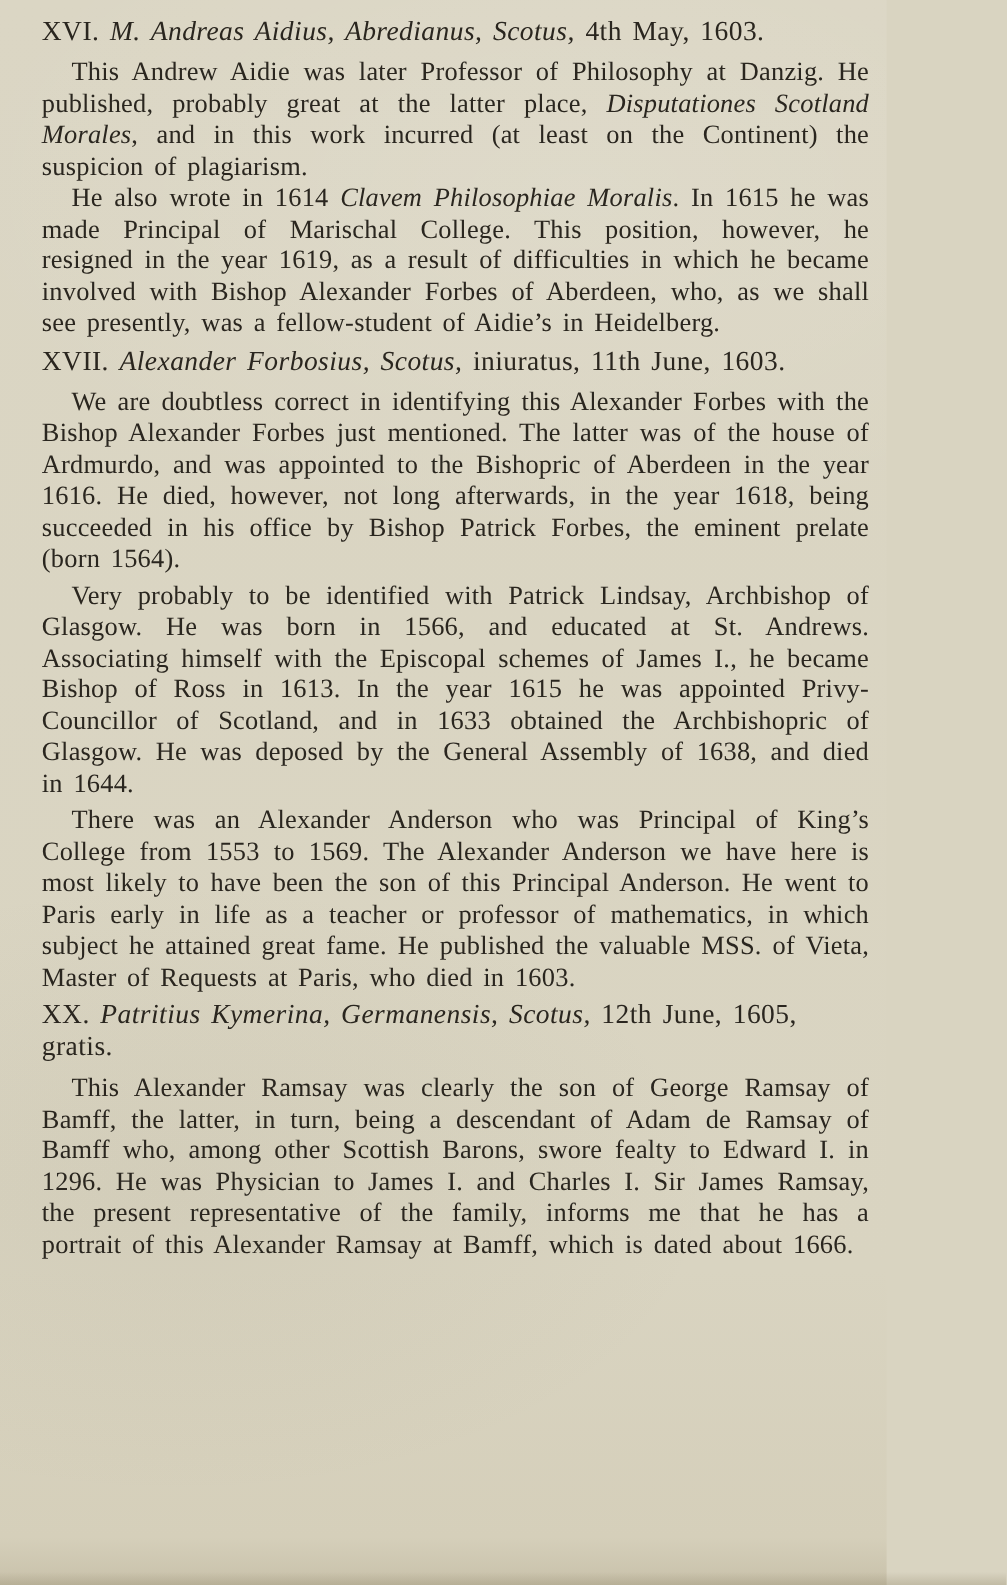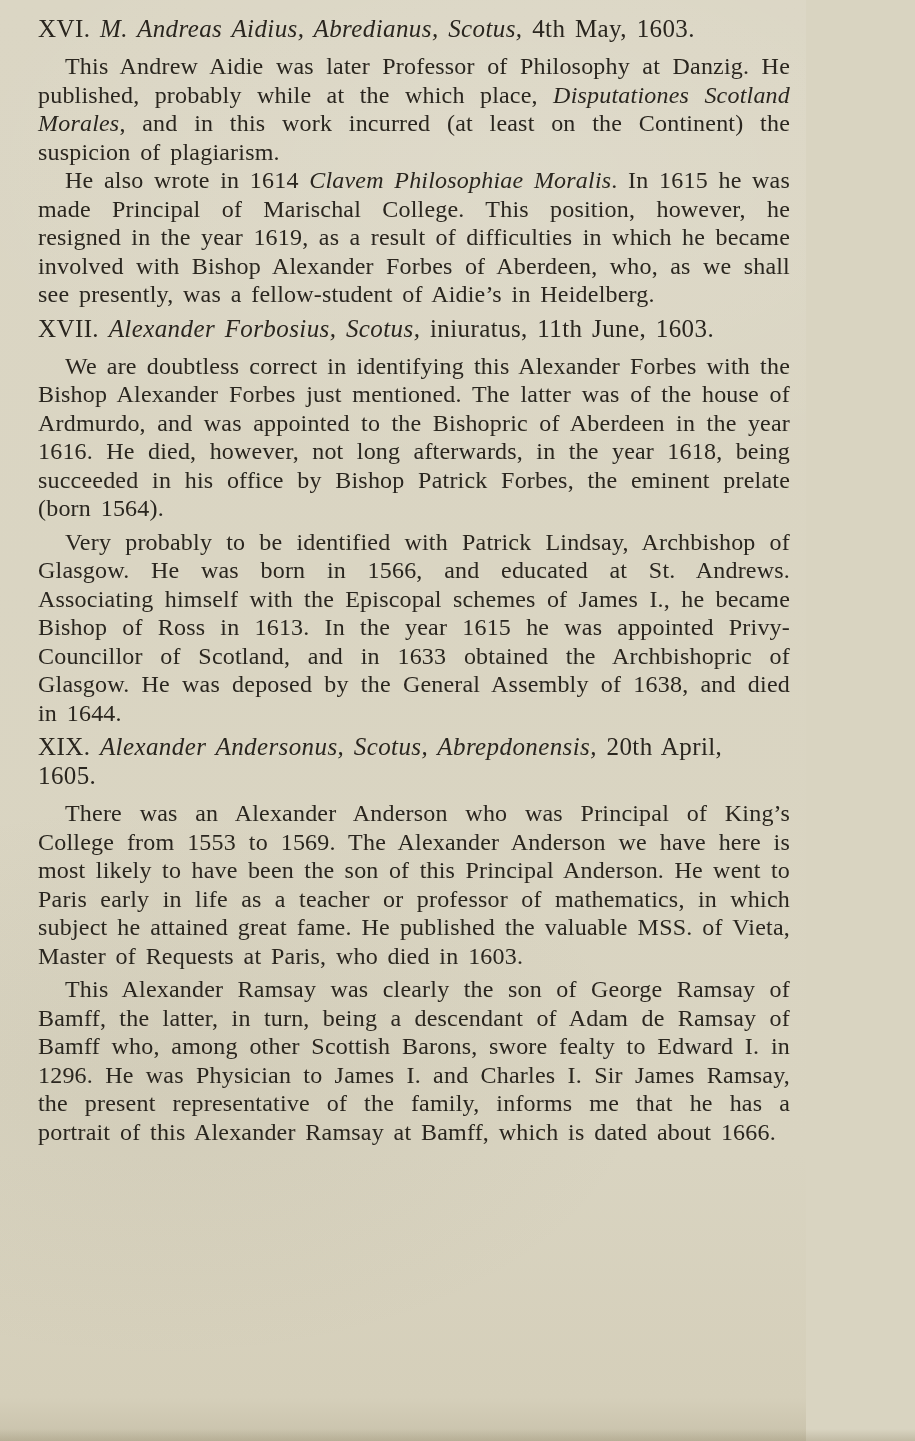--- a/index.html
+++ b/index.html
@@ -64,39 +64,39 @@
     pointer-events: none;
   }
 </style>
 </head>
 <body style="background: rgb(217, 212, 193);">
 
 <main class="page">
   <div id="entries">
   <section class="entry">
     <h2 class="entry-heading"><span class="ro">XVI. </span><span class="it">M. Andreas Aidius, Abredianus, Scotus,</span><span class="ro"> 4th May, 1603.</span></h2>
-  <p class="entry-paragraph"><span class="ro">This Andrew Aidie was later Professor of Philosophy at Danzig. He published, probably while at the which place, </span><span class="it">Disputationes Scotland Morales</span><span class="ro">, and in this work incurred (at least on the Continent) the suspicion of plagiarism.</span></p>
+  <p class="entry-paragraph"><span class="ro">This Andrew Aidie was later Professor of Philosophy at Danzig. He published, probably great at the latter place, </span><span class="it">Disputationes Scotland Morales</span><span class="ro">, and in this work incurred (at least on the Continent) the suspicion of plagiarism.</span></p>
         <p class="entry-paragraph"><span class="ro">He also wrote in 1614 </span><span class="it">Clavem Philosophiae Moralis</span><span class="ro">. In 1615 he was made Principal of Marischal College. This position, however, he resigned in the year 1619, as a result of difficulties in which he became involved with Bishop Alexander Forbes of Aberdeen, who, as we shall see presently, was a fellow-student of Aidie’s in Heidelberg.</span></p>
       </section>
 
   <section class="entry">
     <h2 class="entry-heading"><span class="ro">XVII. </span><span class="it">Alexander Forbosius, Scotus,</span><span class="ro"> iniuratus, 11th June, 1603.</span></h2>
   <p class="entry-paragraph"><span class="ro">We are doubtless correct in identifying this Alexander Forbes with the Bishop Alexander Forbes just mentioned. The latter was of the house of Ardmurdo, and was appointed to the Bishopric of Aberdeen in the year 1616. He died, however, not long afterwards, in the year 1618, being succeeded in his office by Bishop Patrick Forbes, the eminent prelate (born 1564).</span></p>
       </section>
 
   <section class="entry">
   <p class="entry-paragraph"><span class="ro">Very probably to be identified with Patrick Lindsay, Archbishop of Glasgow. He was born in 1566, and educated at St. Andrews. Associating himself with the Episcopal schemes of James I., he became Bishop of Ross in 1613. In the year 1615 he was appointed Privy-Councillor of Scotland, and in 1633 obtained the Archbishopric of Glasgow. He was deposed by the General Assembly of 1638, and died in 1644.</span></p>
       </section>
 
   <section class="entry">
-    <h2 class="entry-heading"><span class="ro">XIX. </span><span class="it">Alexander Andersonus, Scotus, Abrepdonensis,</span><span class="ro"> 20th April, 1605.</span></h2>
   <p class="entry-paragraph"><span class="ro">There was an Alexander Anderson who was Principal of King’s College from 1553 to 1569. The Alexander Anderson we have here is most likely to have been the son of this Principal Anderson. He went to Paris early in life as a teacher or professor of mathematics, in which subject he attained great fame. He published the valuable MSS. of Vieta, Master of Requests at Paris, who died in 1603.</span></p>
       </section>
 
   <section class="entry">
+    <h2 class="entry-heading"><span class="ro">XX. </span><span class="it">Patritius Kymerina, Germanensis, Scotus,</span><span class="ro"> 12th June, 1605, gratis.</span></h2>
       </section>
 
   <section class="entry">
   <p class="entry-paragraph"><span class="ro">This Alexander Ramsay was clearly the son of George Ramsay of Bamff, the latter, in turn, being a descendant of Adam de Ramsay of Bamff who, among other Scottish Barons, swore fealty to Edward I. in 1296. He was Physician to James I. and Charles I. Sir James Ramsay, the present representative of the family, informs me that he has a portrait of this Alexander Ramsay at Bamff, which is dated about 1666.</span></p>
       </section>
 </div>
   <div class="page-edge-shadow"></div>
 </main>
 
 </body></html>

